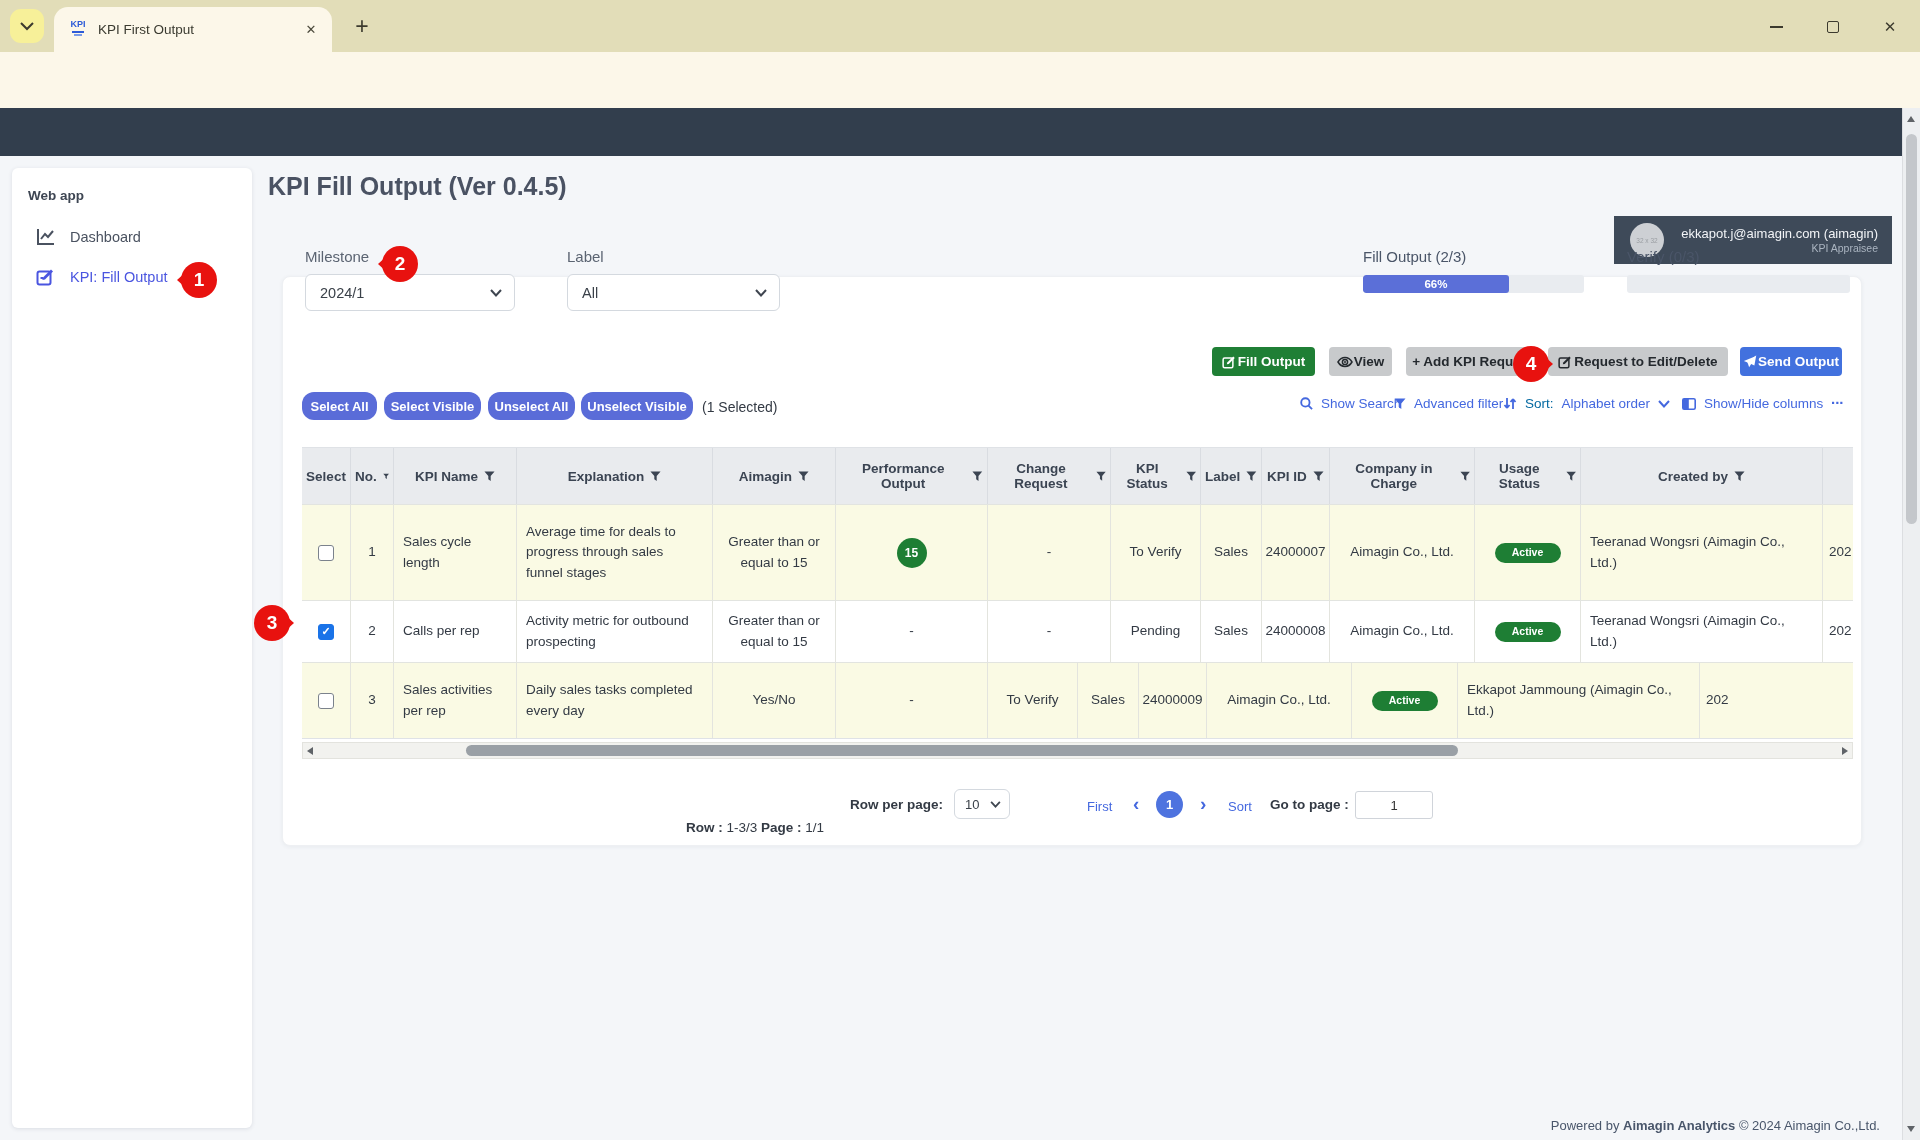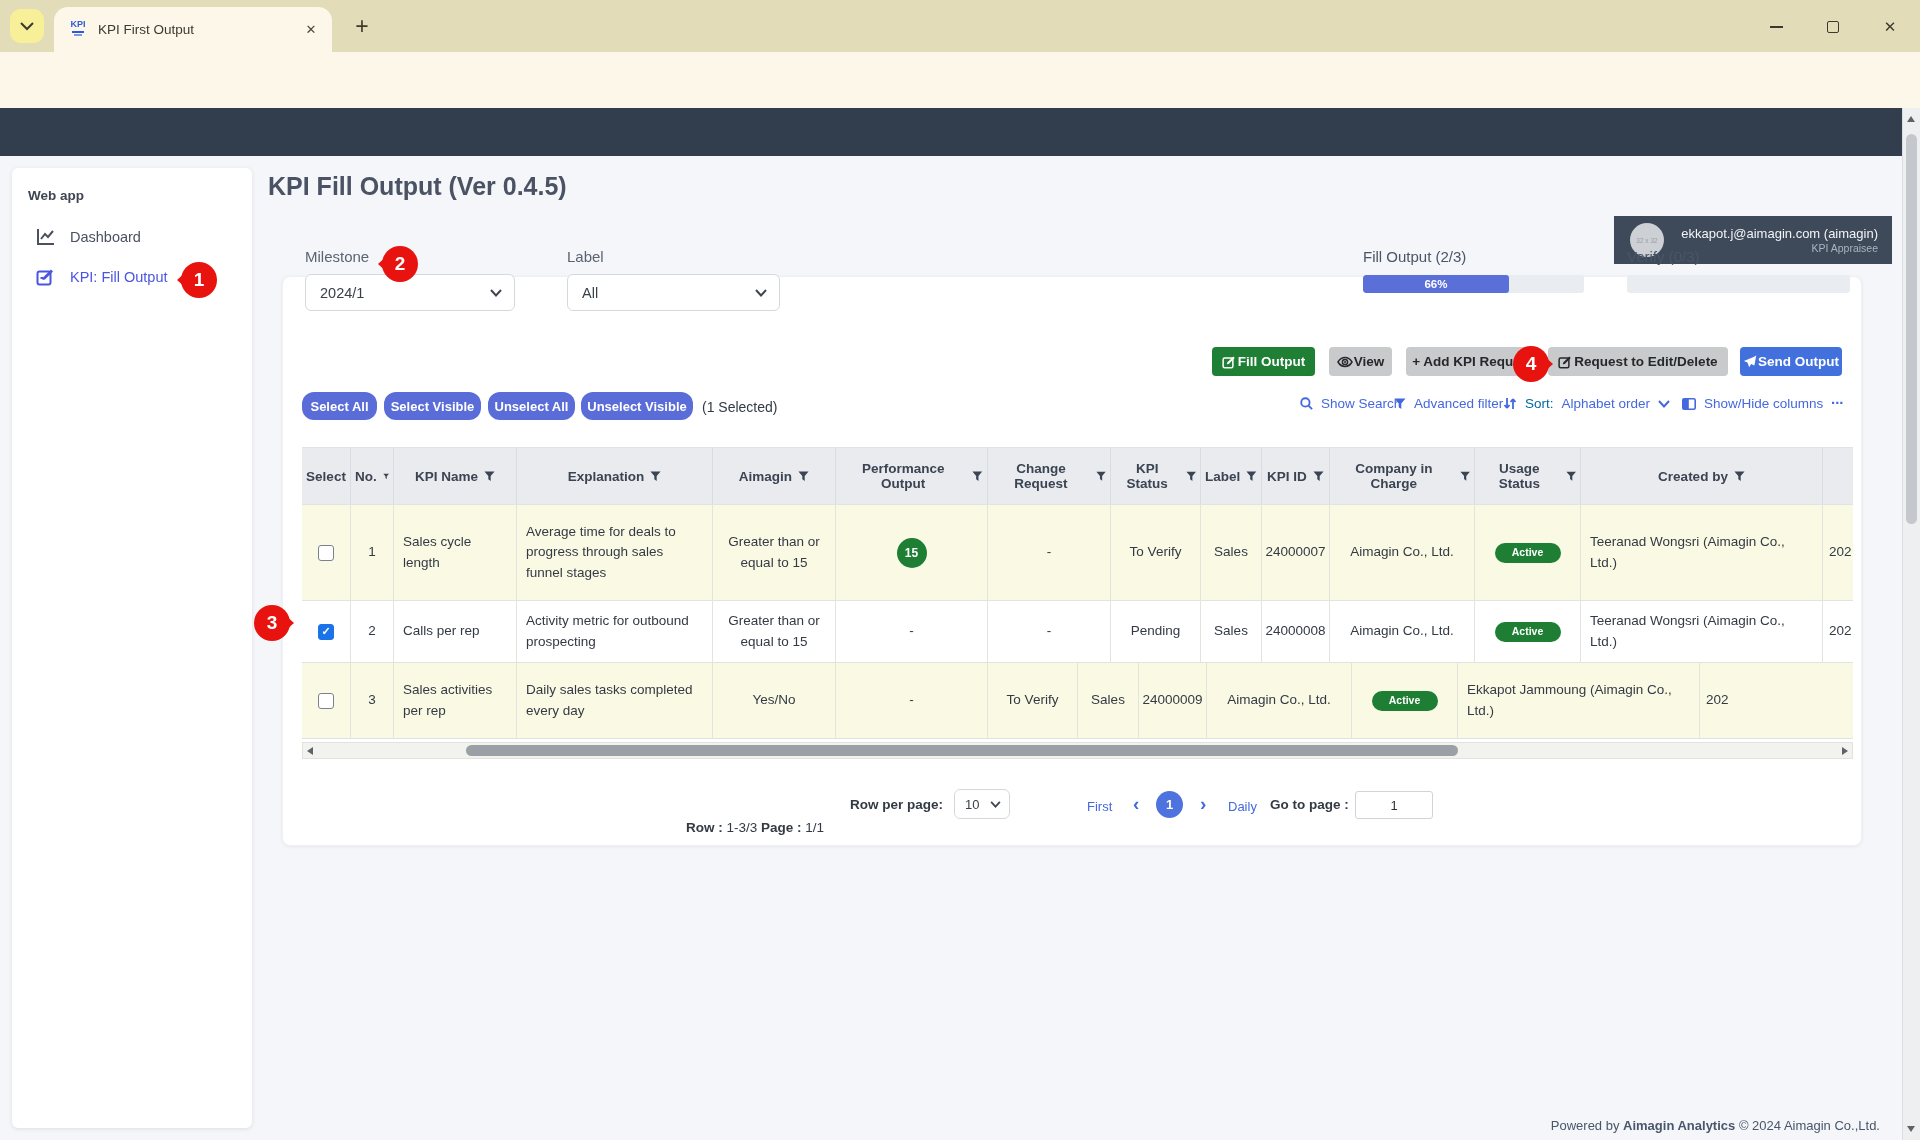--- a/index.html
+++ b/index.html
@@ -517,21 +517,21 @@
 <div class="abs select" style="left:954px;top:789px;width:56px;height:30px;font-size:13px;">
   <span class="val" style="margin-left:10px;">10</span>
   <svg class="chev" style="margin-right:8px;" width="11" height="7" viewBox="0 0 12 8">
       <polyline points="1,1 6,6.5 11,1" fill="none" stroke="#3f4650" stroke-width="2"></polyline>
     </svg>
 </div>
 <div class="abs pglink" style="left:1087px;top:799px;">First</div>
 <div class="abs pgchev" style="left:1133px;top:793px;">‹</div>
 <div class="abs pgcircle" style="left:1156px;top:791px;">1</div>
 <div class="abs pgchev" style="left:1200px;top:793px;">›</div>
-<div class="abs pglink" style="left:1228px;top:799px;">Daily</div>
+<div class="abs pglink" style="left:1228px;top:799px;">Sort</div>
 <div class="abs pgtext pgb" style="left:1270px;top:797px;">Go to page :</div>
 <div class="abs pginput" style="left:1355px;top:791px;">1</div>
 
 <div class="abs footer">
   <span>Powered by </span><span style="font-weight:bold;">Aimagin Analytics</span><span> © 2024 Aimagin Co.,Ltd.</span>
 </div>
 
 <div class="abs vscroll">
   <span class="vtri" style="top:8px;border-bottom:6px solid #5f6368;"></span>
   <span class="vthumb"></span>

